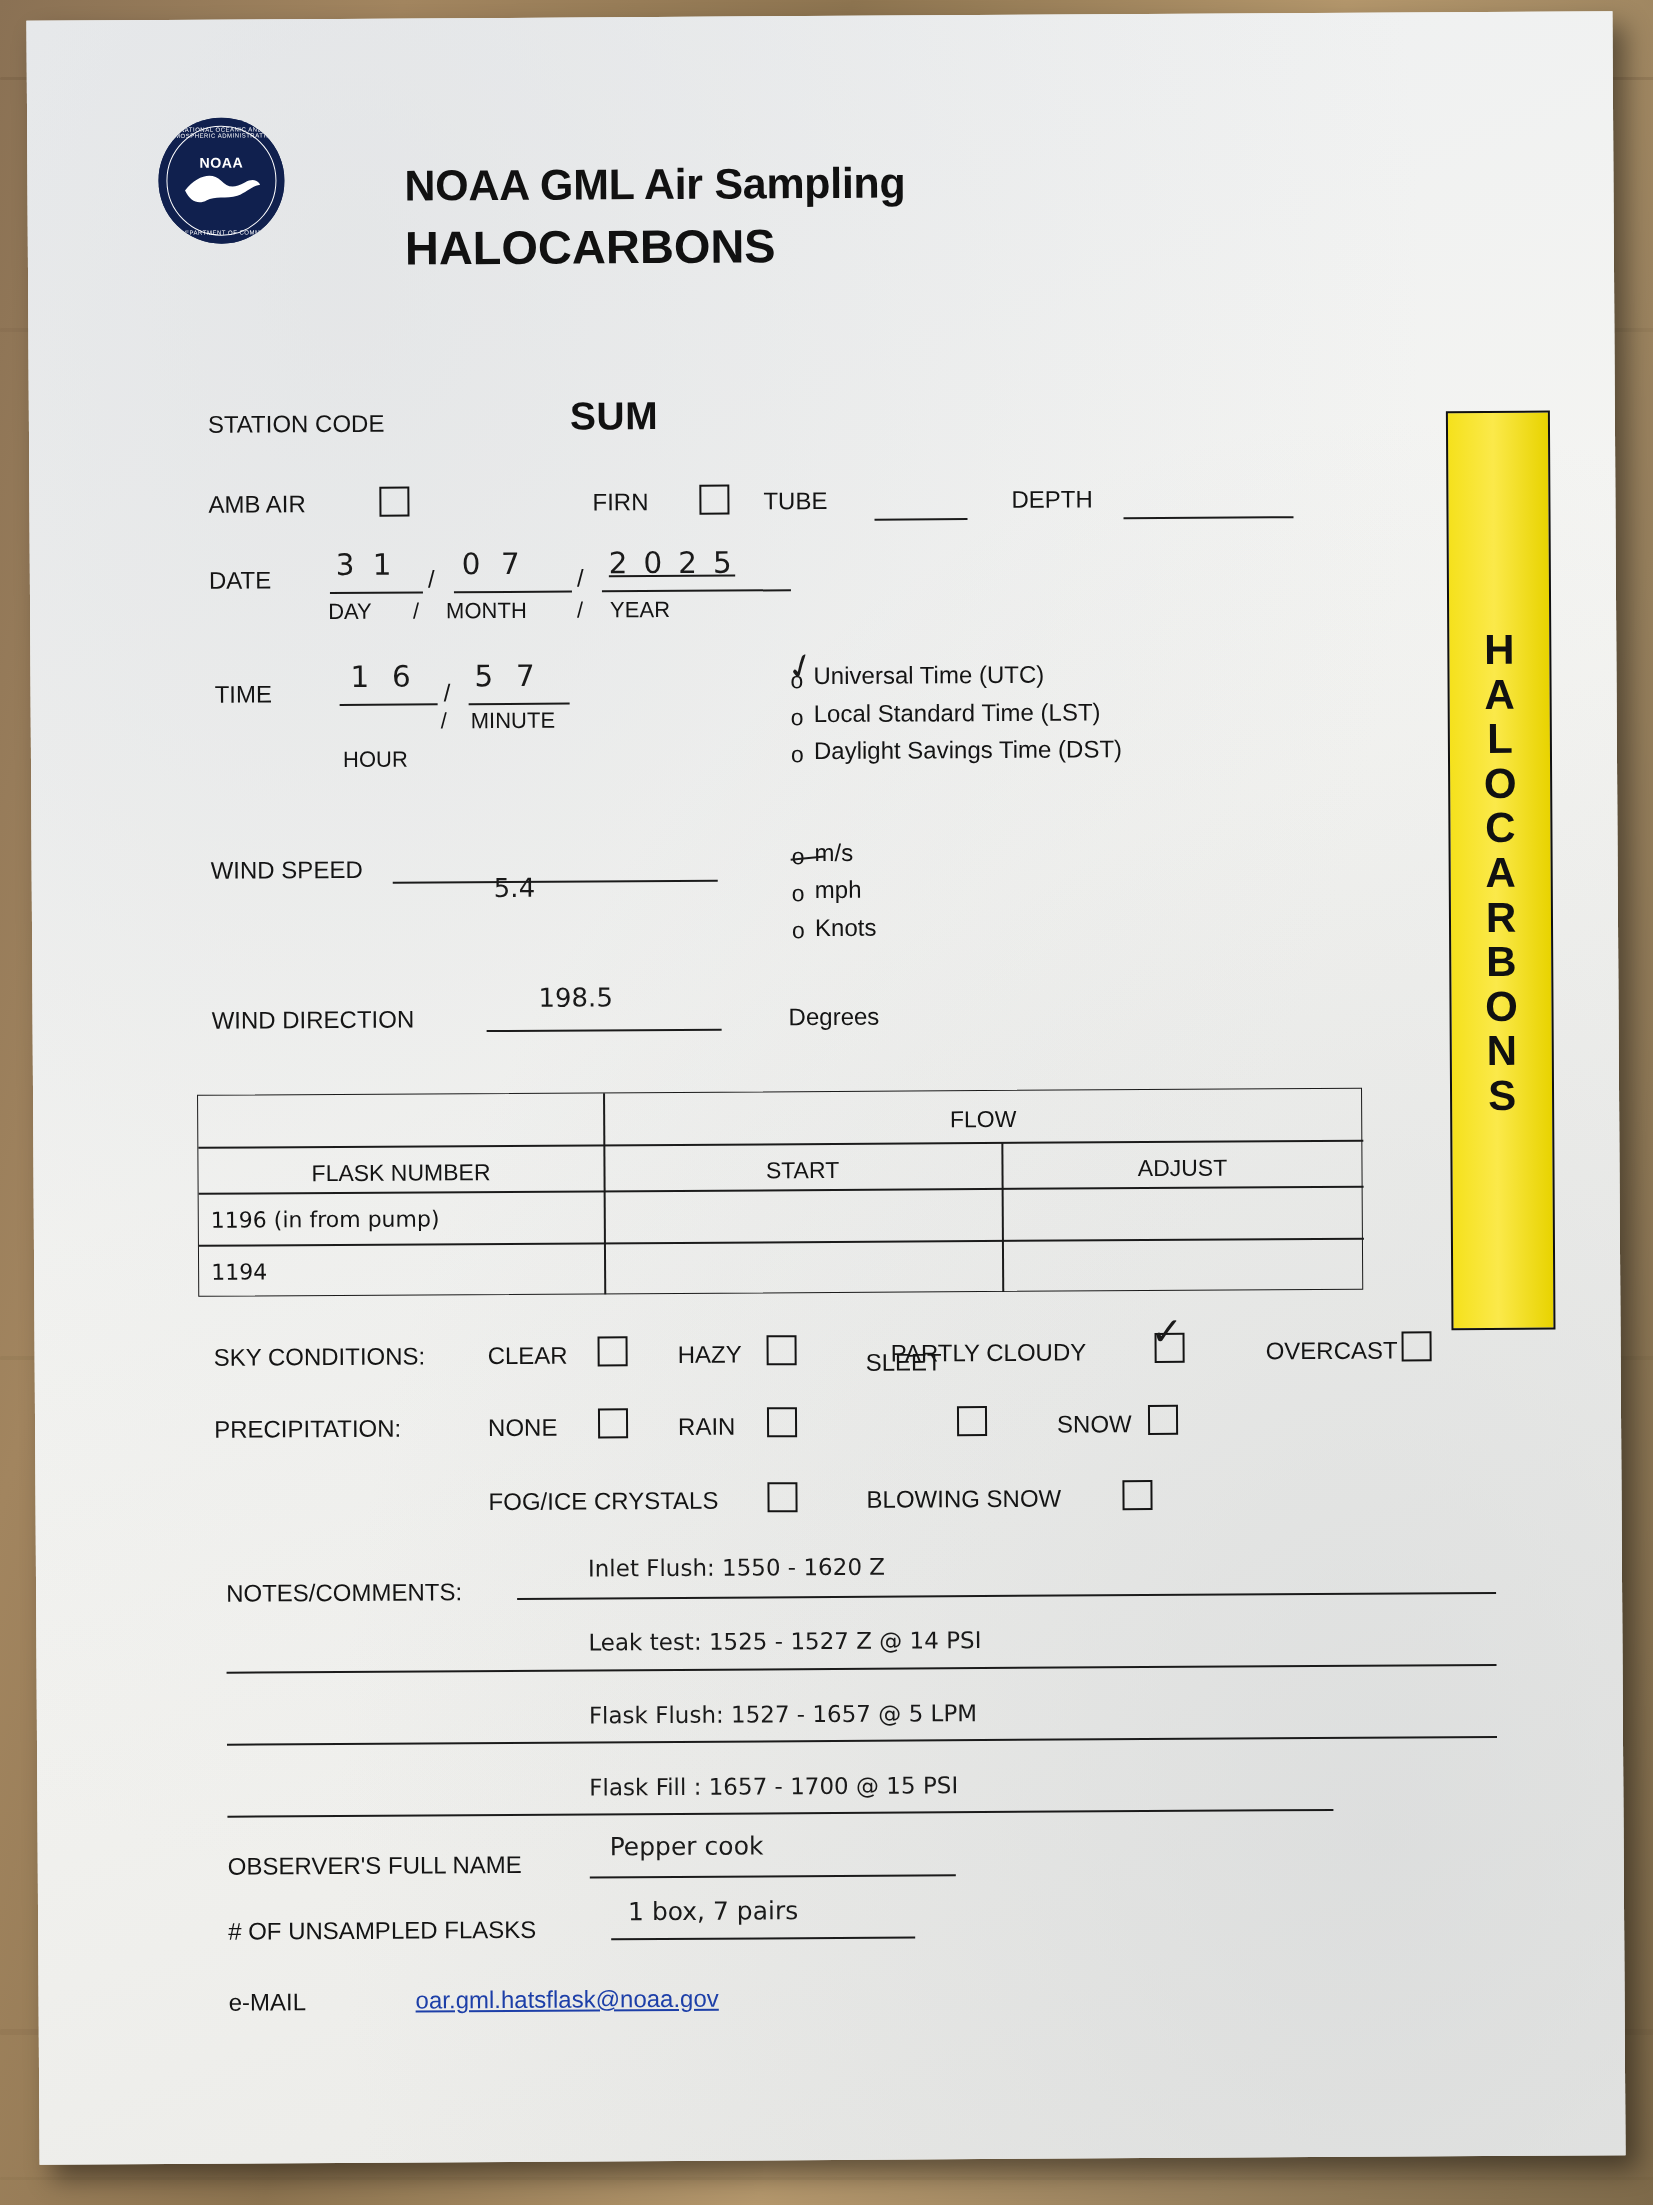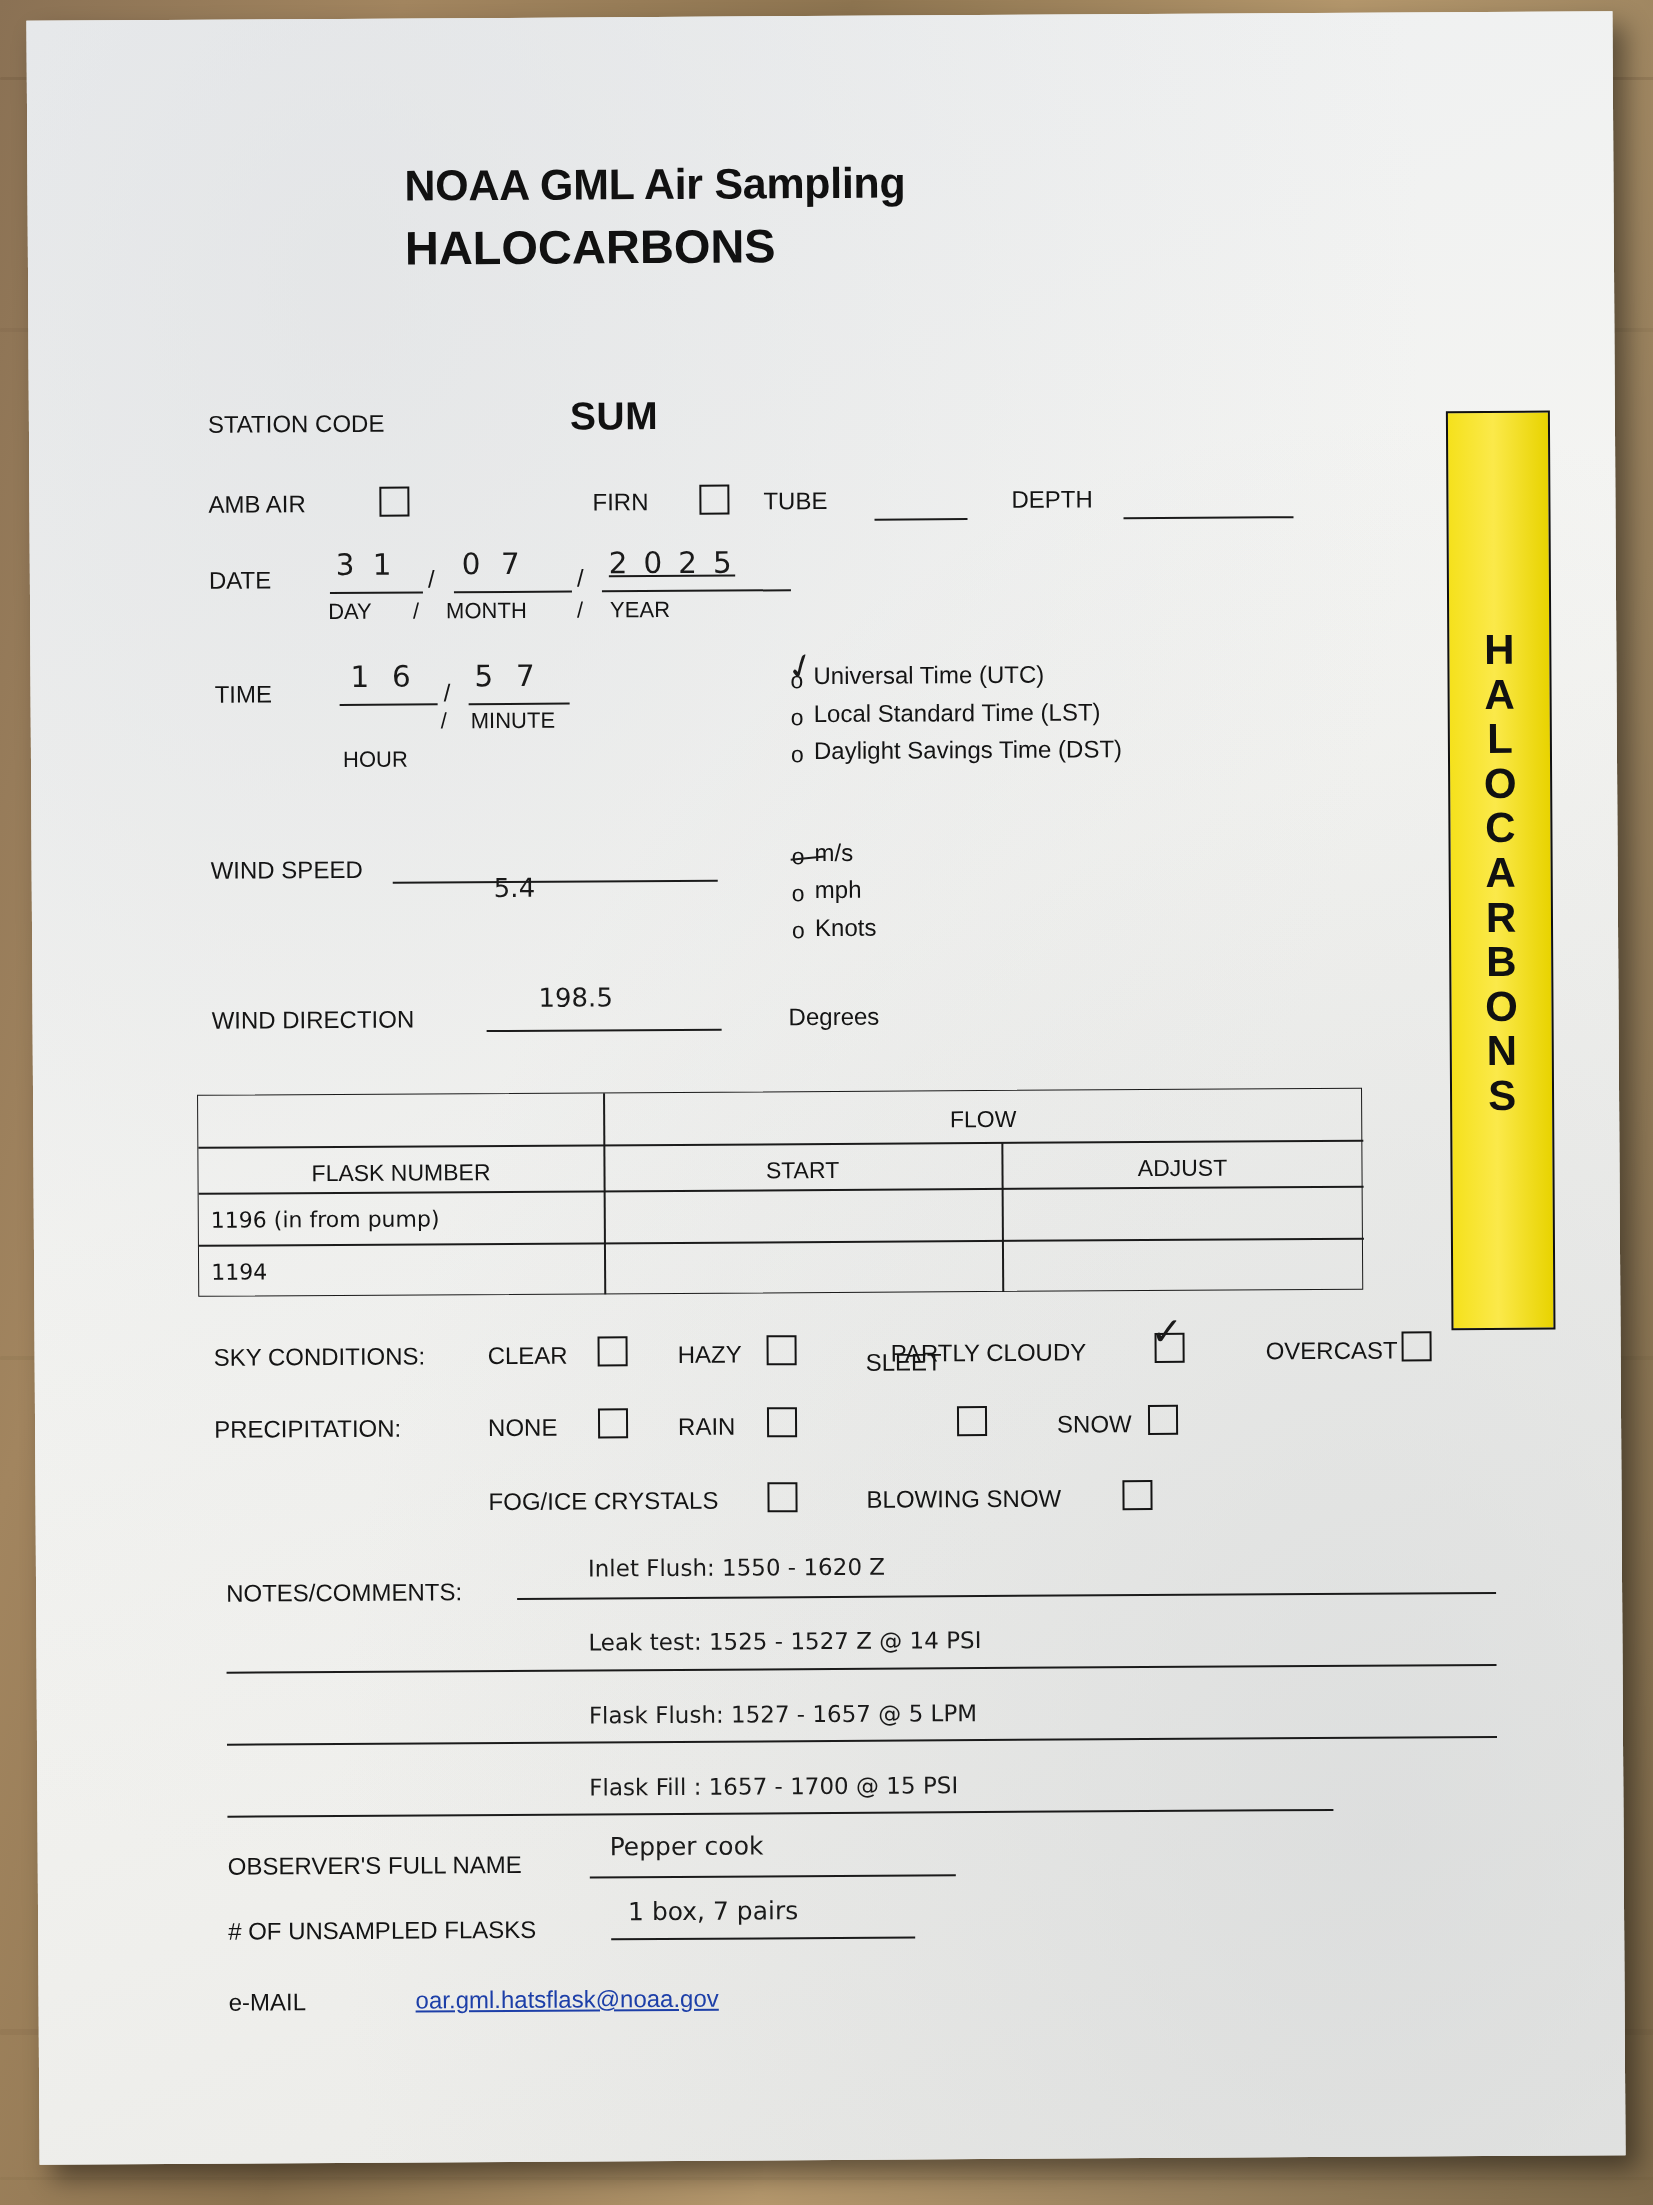--- a/index.html
+++ b/index.html
@@ -228,20 +228,29 @@
   <div class="wood-streak" style="left:0;top:77px;width:1654px;"></div>
   <div class="wood-streak" style="left:0;top:328px;width:1654px;height:4.4px;opacity:.5;"></div>
   <div class="wood-streak" style="left:0;top:1356px;width:1654px;height:3.8px;opacity:.45;"></div>
   <div class="wood-streak" style="left:0;top:2029px;width:1654px;height:5.5px;opacity:.5;"></div>
   <div class="wood-streak" style="left:0;top:2177px;width:1654px;height:3.3px;opacity:.4;"></div>
 
   <div class="paper">
     <div class="paper-inner"></div>
     <div class="content">
 
+      <div class="noaa-logo">
+        <div class="ring"></div>
+        <div class="arc-top">NATIONAL OCEANIC AND ATMOSPHERIC ADMINISTRATION</div>
+        <svg class="bird" viewBox="0 0 150 90">
+          <path d="M8 48 C30 20, 58 14, 74 30 C86 42, 96 46, 118 34 C132 26, 142 30, 146 38 C130 40, 122 52, 104 58 C84 64, 62 58, 48 66 C34 74, 18 70, 8 48 Z" fill="#ffffff"></path>
+        </svg>
+        <div class="label">NOAA</div>
+        <div class="arc-bot">U.S. DEPARTMENT OF COMMERCE</div>
+      </div>
 
       <div class="title1">NOAA GML Air Sampling</div>
       <div class="title2">HALOCARBONS</div>
 
       <div class="side-tab">
         <span>H</span>
         <span>A</span>
         <span>L</span>
         <span>O</span>
         <span>C</span>

